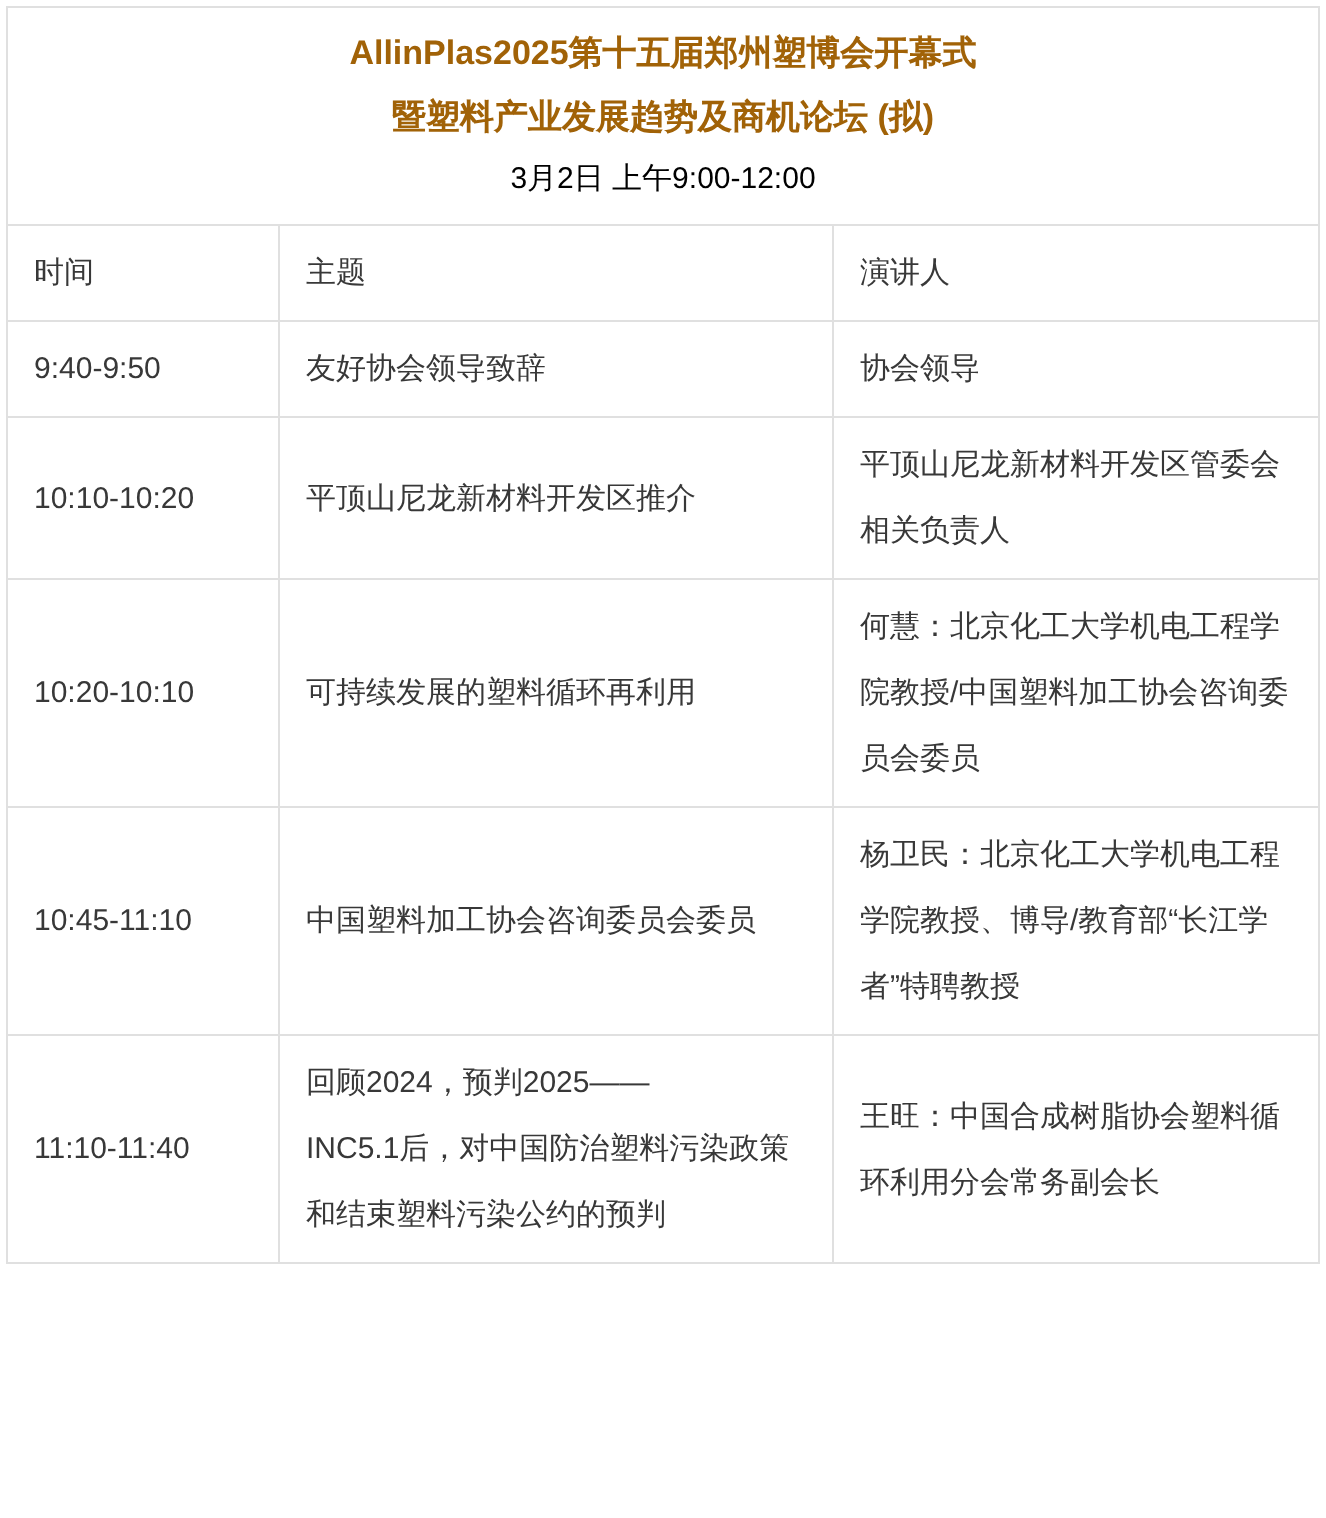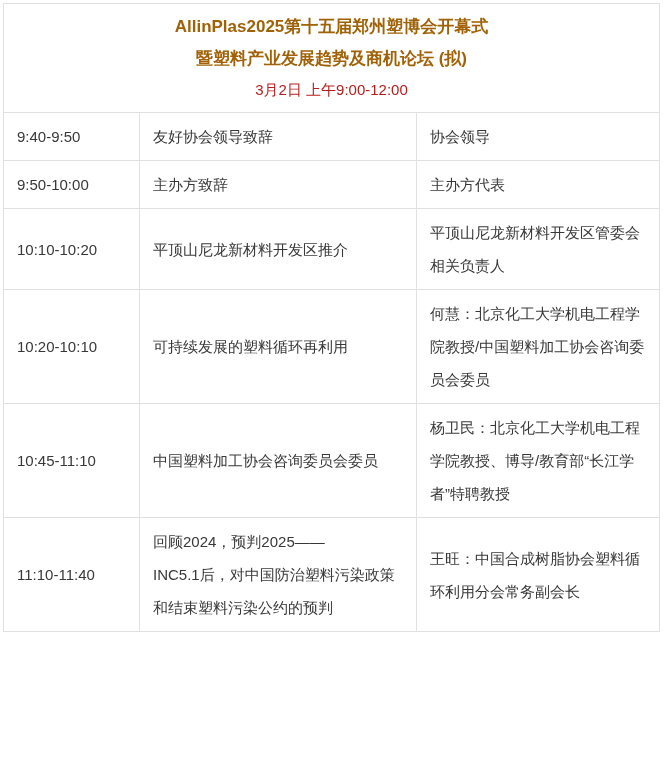--- a/index.html
+++ b/index.html
@@ -34,21 +34,21 @@
     height: 84px;
   }
   .title-line-bold {
     font-size: 17px;
     font-weight: bold;
     color: #a16207;
     line-height: 32px;
   }
   .title-line-sub {
     font-size: 15px;
-    color: #b91c1c;
+    color: #000000;
     line-height: 30px;
     font-weight: normal;
   }
   tr.hdr-row td { height: 30px; }
   tr.row-s td   { height: 30px; }   
   tr.row-photo td { height: 26px; }
   tr.row-2l td  { height: 66px; margin-top: 16px; }   
   tr.row-3l td  { height: 94px; }   
   tr.row-last td { height: 96px; }
   td.topic-cell, td.speaker-cell { white-space: pre-line; }
@@ -66,33 +66,33 @@
 
     <tbody>
         <tr>
       <td class="title-cell" colspan="3">
         <div class="title-line-bold">AllinPlas2025第十五届郑州塑博会开幕式</div>
         <div class="title-line-bold">暨塑料产业发展趋势及商机论坛 (拟)</div>
         <div class="title-line-sub">3月2日 上午9:00-12:00</div>
       </td>
     </tr>
 
+    <tr class="hdr-row">
+      <td>时间</td>
+      <td>主题</td>
+      <td>演讲人</td>
+    </tr>
 
 
     <tr class="row-s">
       <td class="time-cell">9:40-9:50</td>
       <td class="topic-cell">友好协会领导致辞</td>
       <td class="speaker-cell">协会领导</td>
     </tr>
 
-    <tr class="row-s">
-      <td class="time-cell">9:50-10:00</td>
-      <td class="topic-cell">主办方致辞</td>
-      <td class="speaker-cell">主办方代表</td>
-    </tr>
 
 
     <tr class="row-2l">
       <td class="time-cell">10:10-10:20</td>
       <td class="topic-cell">平顶山尼龙新材料开发区推介</td>
       <td class="speaker-cell">平顶山尼龙新材料开发区管委会相关负责人</td>
     </tr>
 
     <tr class="row-3l">
       <td class="time-cell">10:20-10:10</td>

